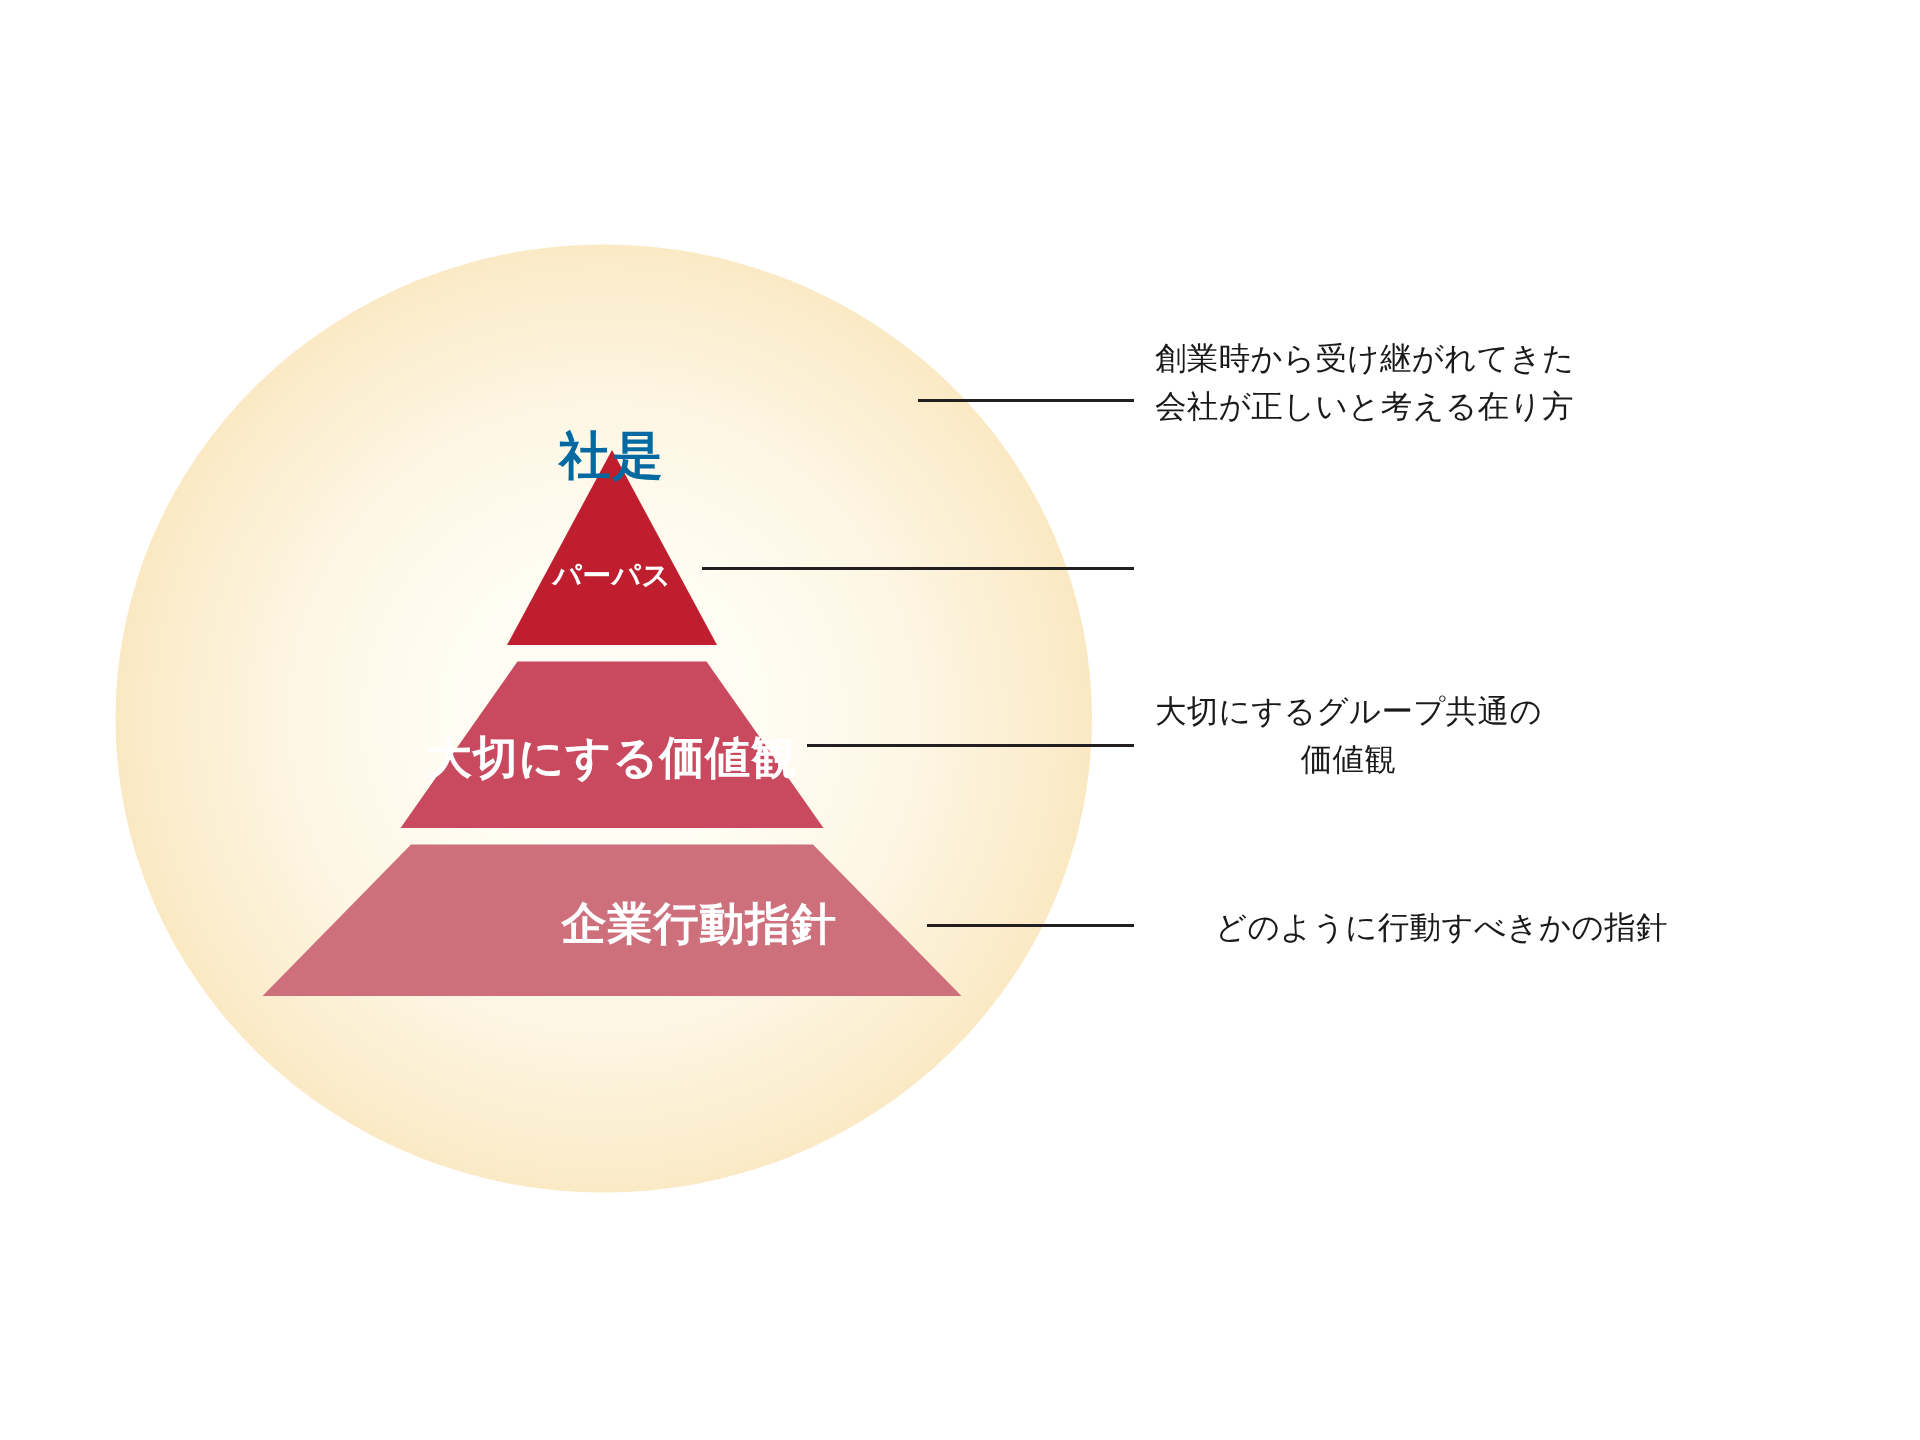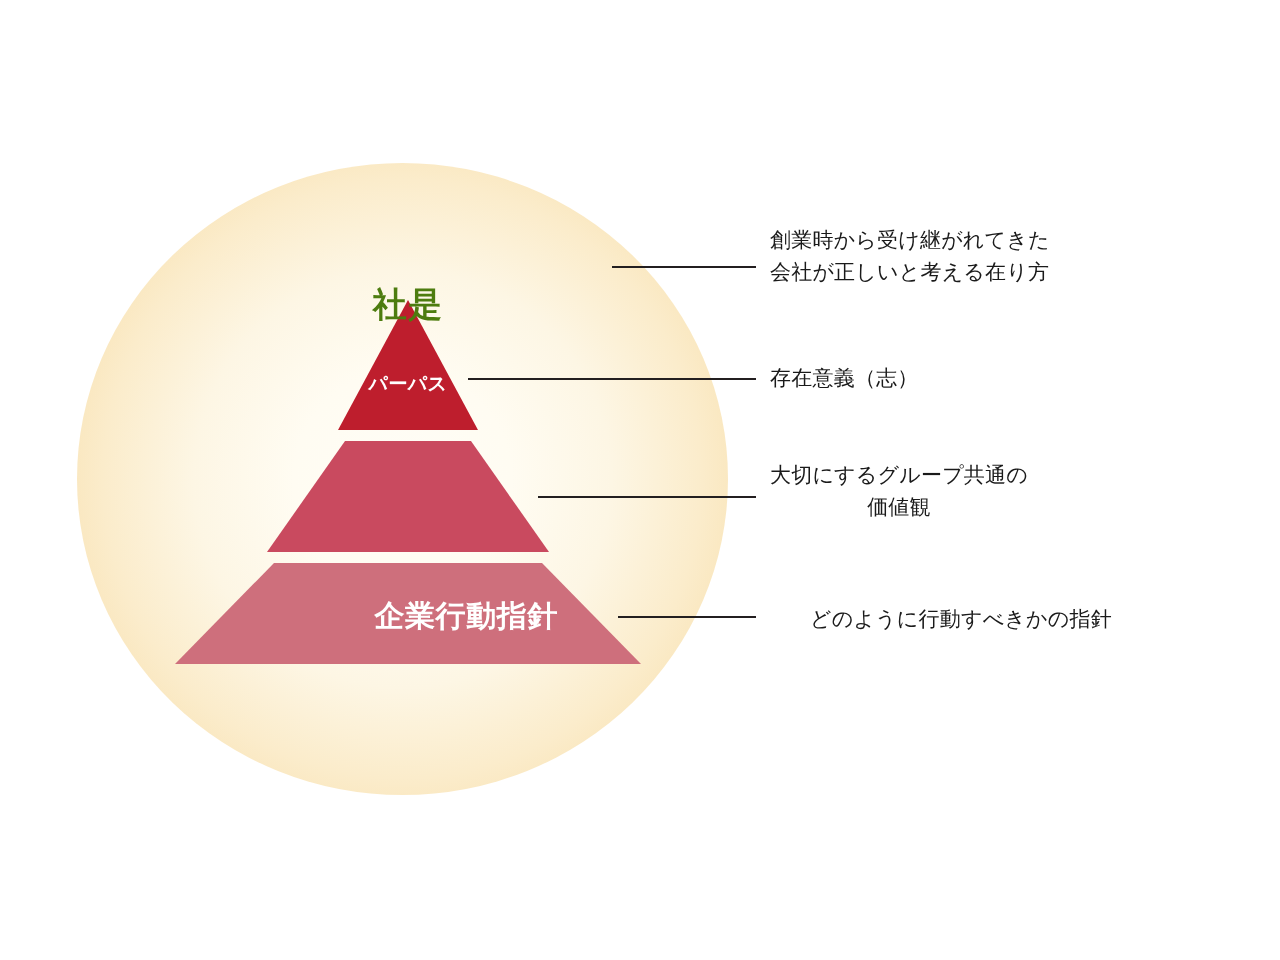--- a/index.html
+++ b/index.html
@@ -125,32 +125,32 @@
 
     <line x1="612" y1="267" x2="756" y2="267" stroke="#231f20" stroke-width="2"></line>
 
     <line x1="468" y1="379" x2="756" y2="379" stroke="#231f20" stroke-width="2"></line>
 
     <line x1="538" y1="497" x2="756" y2="497" stroke="#231f20" stroke-width="2"></line>
 
     <line x1="618" y1="617" x2="756" y2="617" stroke="#231f20" stroke-width="2"></line>
   </svg>
 
-  <div class="headline" style="color: #4d7c0f;">
+  <div class="headline" style="color: #0369a1;">
     <span class="line1">社是</span>
   </div>
 
   <div class="tier-label" id="tier-label-0" style="color: rgb(255, 255, 255);">パーパス</div>
 
+  <div class="tier-label" id="tier-label-1" style="color: rgb(255, 255, 255);">大切にする価値観</div>
 
   <div class="tier-label" id="tier-label-2" style="color: rgb(255, 255, 255);">企業行動指針</div>
 
   <div class="annotation" id="annotation-0" style="color: rgb(26, 26, 26);">創業時から受け継がれてきた
 会社が正しいと考える在り方</div>
 
-  <div class="annotation" id="annotation-1" style="color: rgb(26, 26, 26);">存在意義（志）</div>
 
   <div class="annotation" id="annotation-2" style="color: rgb(26, 26, 26);">大切にするグループ共通の
 価値観</div>
 
   <div class="annotation" id="annotation-3" style="color: rgb(26, 26, 26);">どのように行動すべきかの指針</div>
 
 </div>
 
 </body></html>

